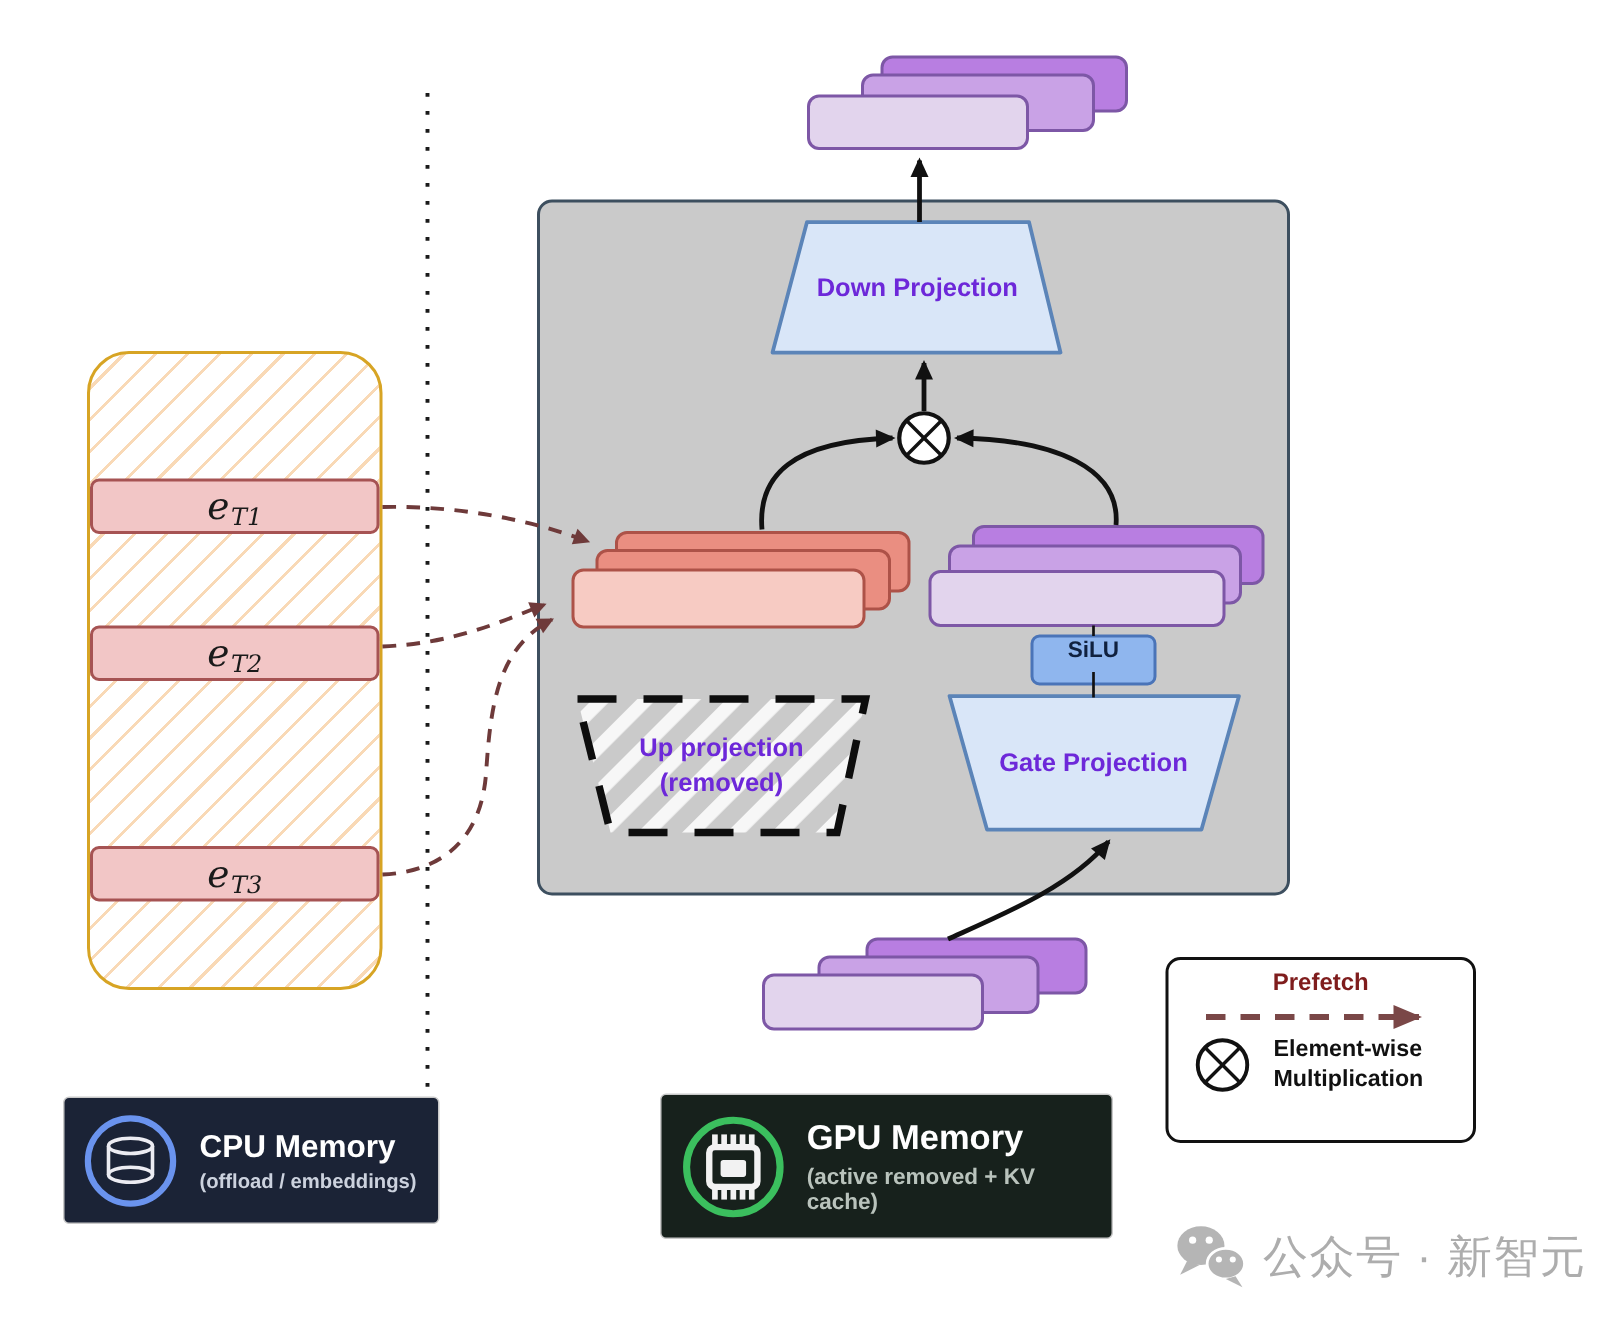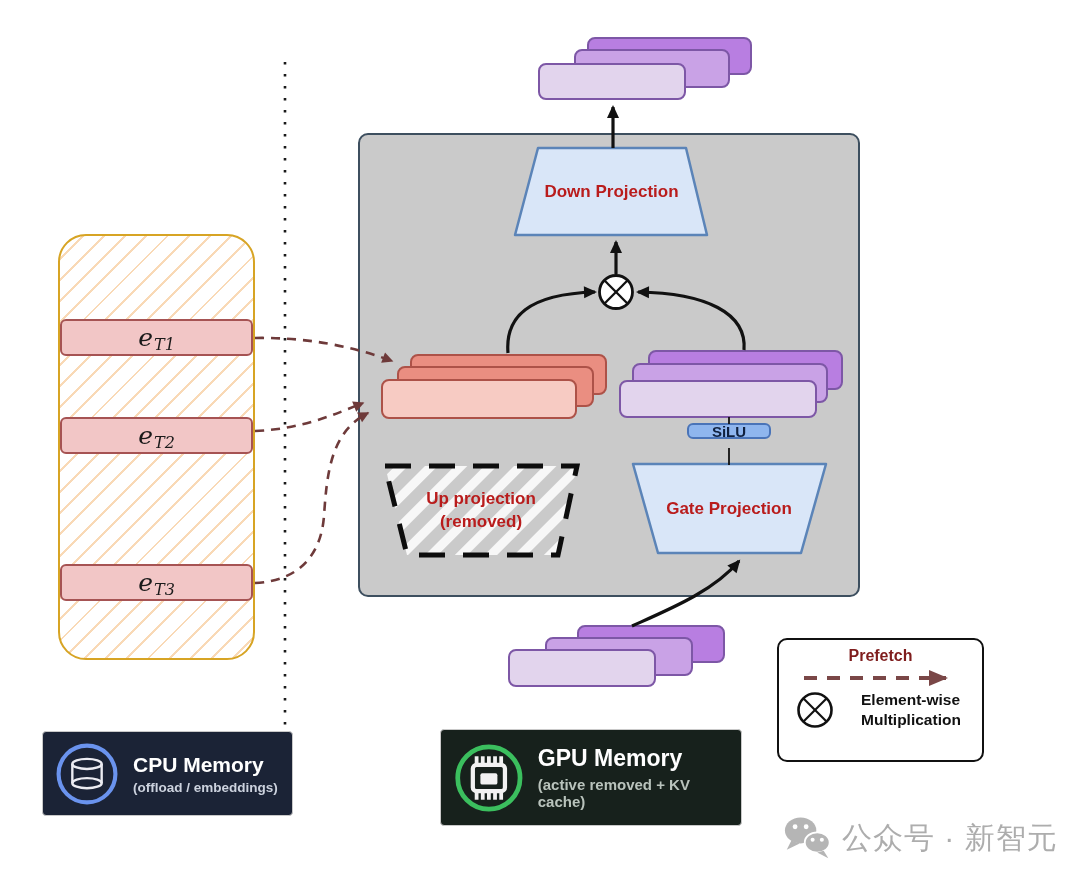--- a/index.html
+++ b/index.html
@@ -20,46 +20,46 @@
   
   .gpu-box{left:358px;top:133px;width:502px;height:464px;background:#cacaca;border:2.5px solid #3d4f5f;border-radius:10px;}
 
   
   .bar{position:absolute;border-radius:8px;border:2px solid #7d57a6;box-sizing:border-box;}
   .bar.red{border-color:#ad5248;}
   .p-back{background:#b87ee1;} .p-mid{background:#c9a2e6;} .p-front{background:#e2d4ed;}
   .r-back{background:#ea8e81;} .r-front{background:#f7cbc3;}
 
   
-  .silu{left:687px;top:423px;width:84px;height:16px;background:#8fb6ee;border:2px solid #4a74b8;border-radius:6px;
-    display:flex;align-items:center;justify-content:center;font-weight:700;font-size:15px;color:#10213f;}
+  .silu{left:687px;top:423px;width:84px;height:34px;background:#8fb6ee;border:2px solid #4a74b8;border-radius:6px;
+    display:flex;justify-content:center;font-weight:700;font-size:15px;color:#10213f;}
 
   
   .trap-label{display:flex;align-items:center;justify-content:center;text-align:center;
-    font-weight:700;font-size:17px;color:#b91c1c;line-height:1.35;}
+    font-weight:700;font-size:17px;color:#6d28d9;line-height:1.35;}
   .down-label{left:515px;top:150px;width:193px;height:84px;}
   .gate-label{left:633px;top:466px;width:192px;height:86px;text-align:right;}
   .up-label{left:390px;top:468px;width:182px;height:86px;}
 
   
   .mem-card{display:flex;align-items:center;gap:13px;border-radius:4px;border:1px solid #c9c9c9;}
   .cpu-card{left:42px;top:731px;width:251px;height:85px;background:#1b2336;padding-left:11px;}
   .gpu-card{left:440px;top:729px;width:302px;height:97px;background:#17211c;padding-left:12px;}
   .mem-title{font-weight:700;color:#ffffff;}
   .cpu-card .mem-title{font-size:21px;}
   .gpu-card .mem-title{font-size:23px;}
   .mem-sub{font-weight:700;}
   .cpu-card .mem-sub{font-size:13.5px;color:#ccd2de;margin-top:3px;}
   .gpu-card .mem-sub{font-size:15px;color:#b9c3bc;margin-top:4px;}
 
   
   .legend{left:777px;top:638px;width:207px;height:124px;background:#fff;border:2.5px solid #111;border-radius:10px;}
   .legend-title{text-align:center;font-weight:700;font-size:16px;color:#7f1d1d;margin-top:7px;}
   .legend-arrow-svg{display:block;margin:2px auto 0 auto;}
-  .legend-row{display:flex;align-items:center;margin:1px 0 0 16px;gap:26px;}
+  .legend-row{display:flex;align-items:center;margin:1px 0 0 16px;gap:14px;}
   .legend-mult-text{font-weight:700;font-size:15.5px;color:#111;line-height:1.32;}
 
   
   .watermark-text{left:842px;top:818px;font-size:30px;color:#adadad;letter-spacing:1px;white-space:nowrap;}
 
   svg.overlay{left:0;top:0;pointer-events:none;}
 </style>
 </head>
 <body>
 

